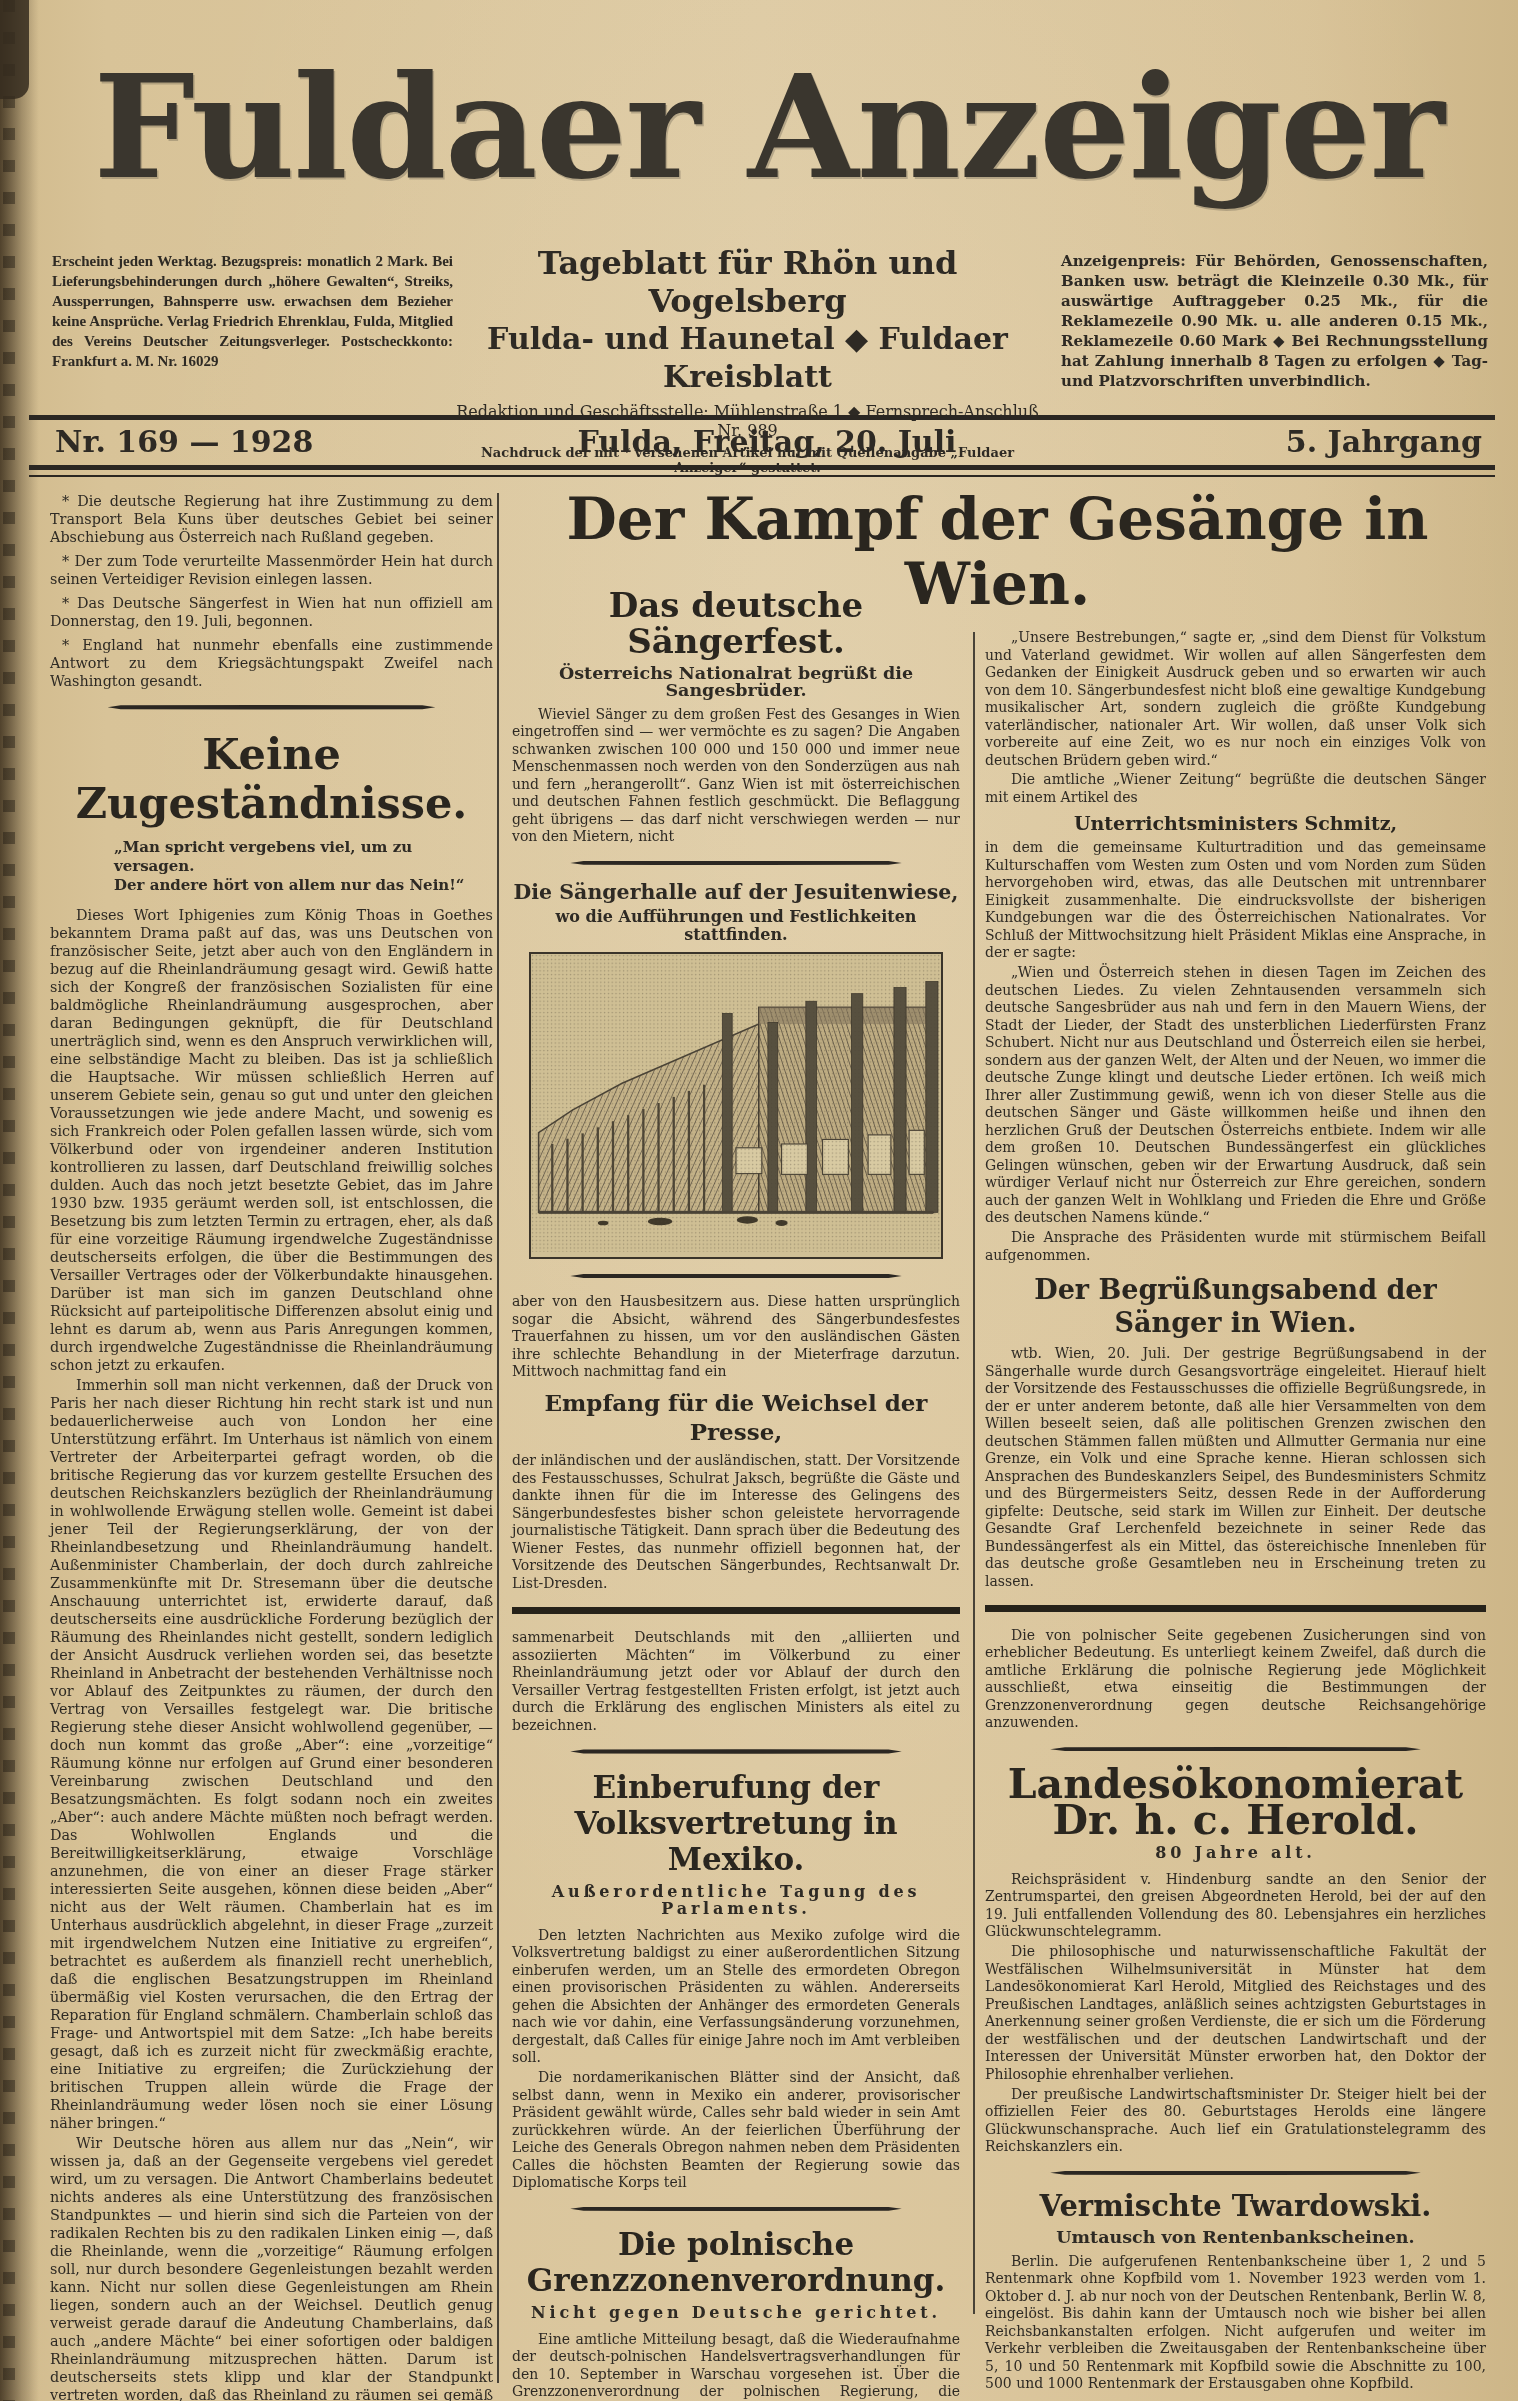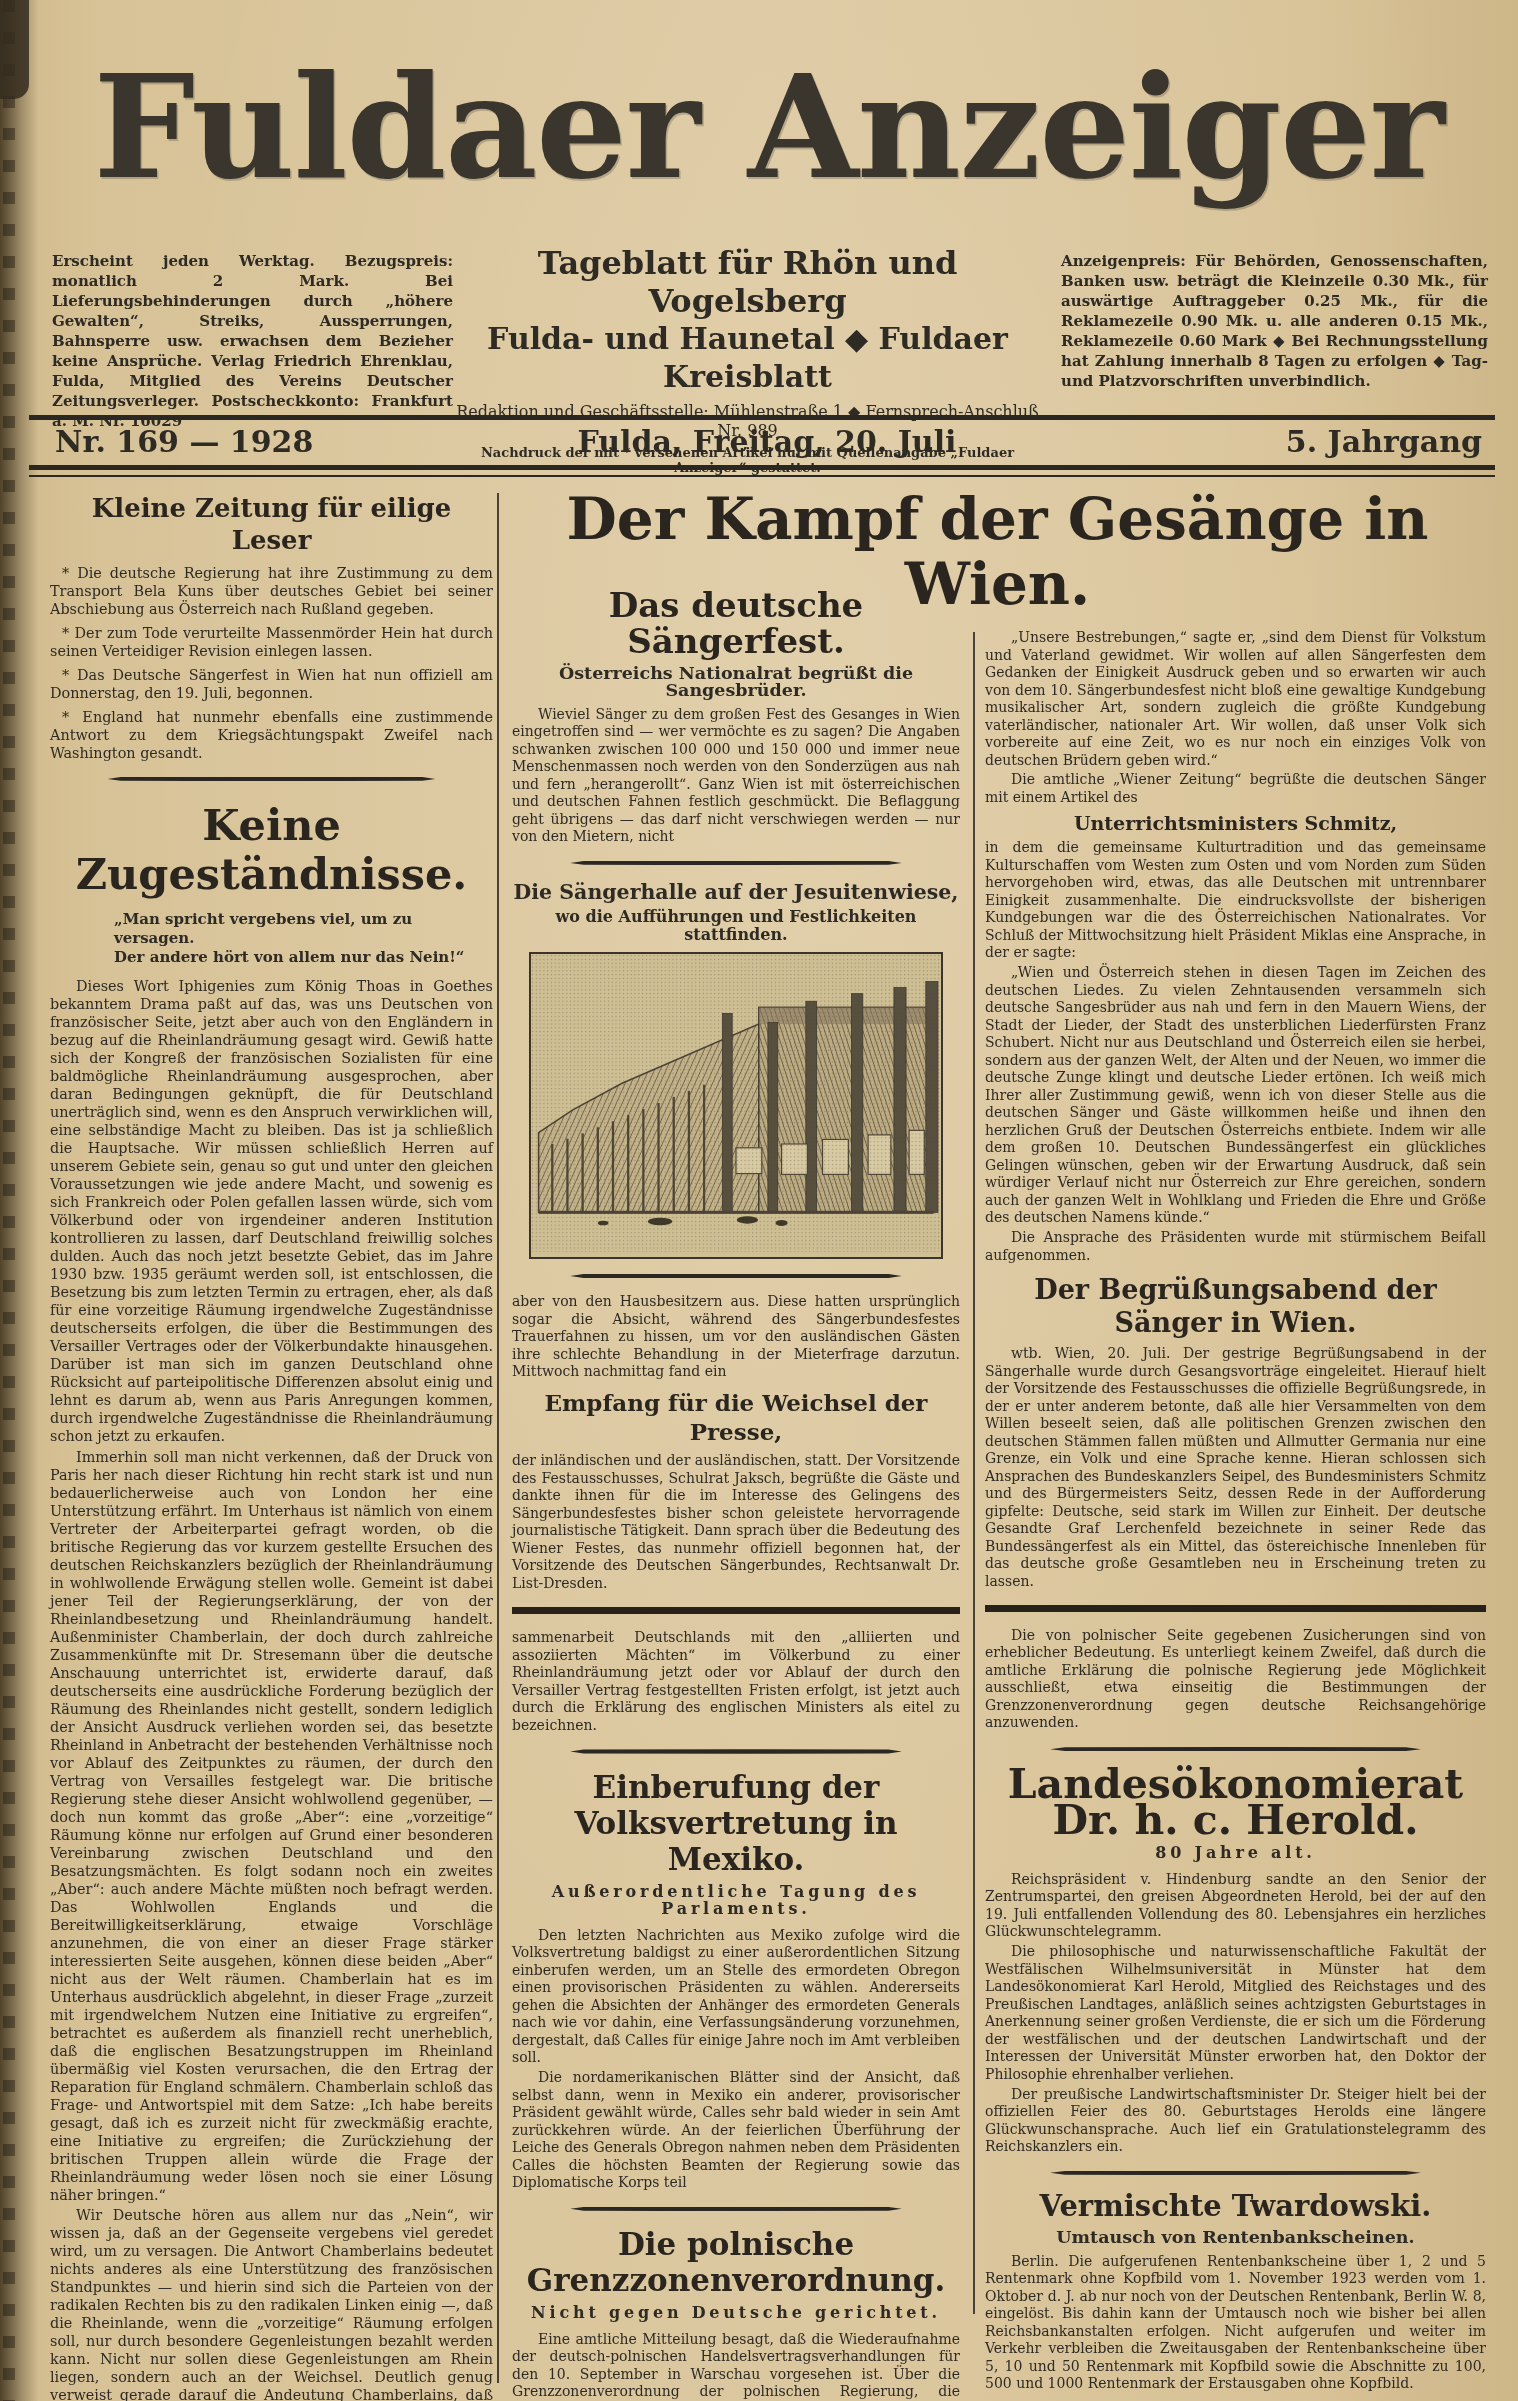--- a/index.html
+++ b/index.html
@@ -12,21 +12,21 @@
   .spine{position:absolute;left:0;top:0;width:39px;height:100%;
     background:linear-gradient(90deg,rgba(50,38,22,.78),rgba(50,38,22,.28) 55%,rgba(50,38,22,0));}
   .spine-marks{position:absolute;left:3px;top:0;width:12px;height:100%;opacity:.55;
     background:repeating-linear-gradient(180deg,rgba(30,24,16,.8) 0 12px,rgba(30,24,16,0) 12px 32px);}
   .corner-blot{position:absolute;left:0;top:0;width:29px;height:99px;background:#352b1f;opacity:.85;border-radius:0 0 15px 0;}
 
   .masthead{position:absolute;left:53px;right:34px;top:32px;height:196px;
     text-align:center;font-weight:bold;font-size:143px;line-height:190px;
     color:#3a362e;letter-spacing:-1.5px;text-shadow:1.5px 1.5px 0 rgba(58,54,46,.25);}
 
-  .info-left{position:absolute;left:52px;top:251px;width:401px;font-size:15px;line-height:20px;font-weight:bold;text-align:justify;}
+  .info-left{position:absolute;left:52px;top:251px;width:401px;font-size:15px;line-height:20px;font-weight:bold;text-align:justify;font-family:Liberation Serif, serif;}
   .info-center{position:absolute;left:456px;top:244px;width:583px;text-align:center;}
   .ic1{font-size:32px;font-weight:bold;line-height:38px;}
   .ic2{font-size:30px;font-weight:bold;line-height:38px;}
   .ic3{font-size:16px;font-weight:normal;margin-top:6px;}
   .ic4{font-size:13px;font-weight:bold;margin-top:4.6px;}
   .info-right{position:absolute;left:1061px;top:251px;width:427px;font-size:15px;line-height:20px;font-weight:bold;text-align:justify;}
 
   .rule{position:absolute;left:29px;right:23px;background:#2b2722;}
   .r1{top:415px;height:5.3px;}
   .r2{top:465px;height:5.3px;}
@@ -98,21 +98,20 @@
   </div>
   <div class="rule r2"></div>
   <div class="rule r3"></div>
 
   <div class="vrule v1"></div>
   <div class="vrule v2"></div>
 
   <div class="main-headline">Der Kampf der Gesänge in Wien.</div>
 
   <div class="col col1">
-    <h2 class="h-kleine">Kleine Zeitung für eilige Leser</h2>
     <div class="bullet-item">* Die deutsche Regierung hat ihre Zustimmung zu dem Transport Bela Kuns über deutsches Gebiet bei seiner Abschiebung aus Österreich nach Rußland gegeben.</div>
     <div class="bullet-item">* Der zum Tode verurteilte Massenmörder Hein hat durch seinen Verteidiger Revision einlegen lassen.</div>
     <div class="bullet-item">* Das Deutsche Sängerfest in Wien hat nun offiziell am Donnerstag, den 19. Juli, begonnen.</div>
     <div class="bullet-item">* England hat nunmehr ebenfalls eine zustimmende Antwort zu dem Kriegsächtungspakt Zweifel nach Washington gesandt.</div>
     <div class="taper"></div>
     <h2 class="h-keine">Keine Zugeständnisse.</h2>
     <div class="motto">
       <div>„Man spricht vergebens viel, um zu versagen.</div>
       <div>Der andere hört von allem nur das Nein!“</div>
     </div>

